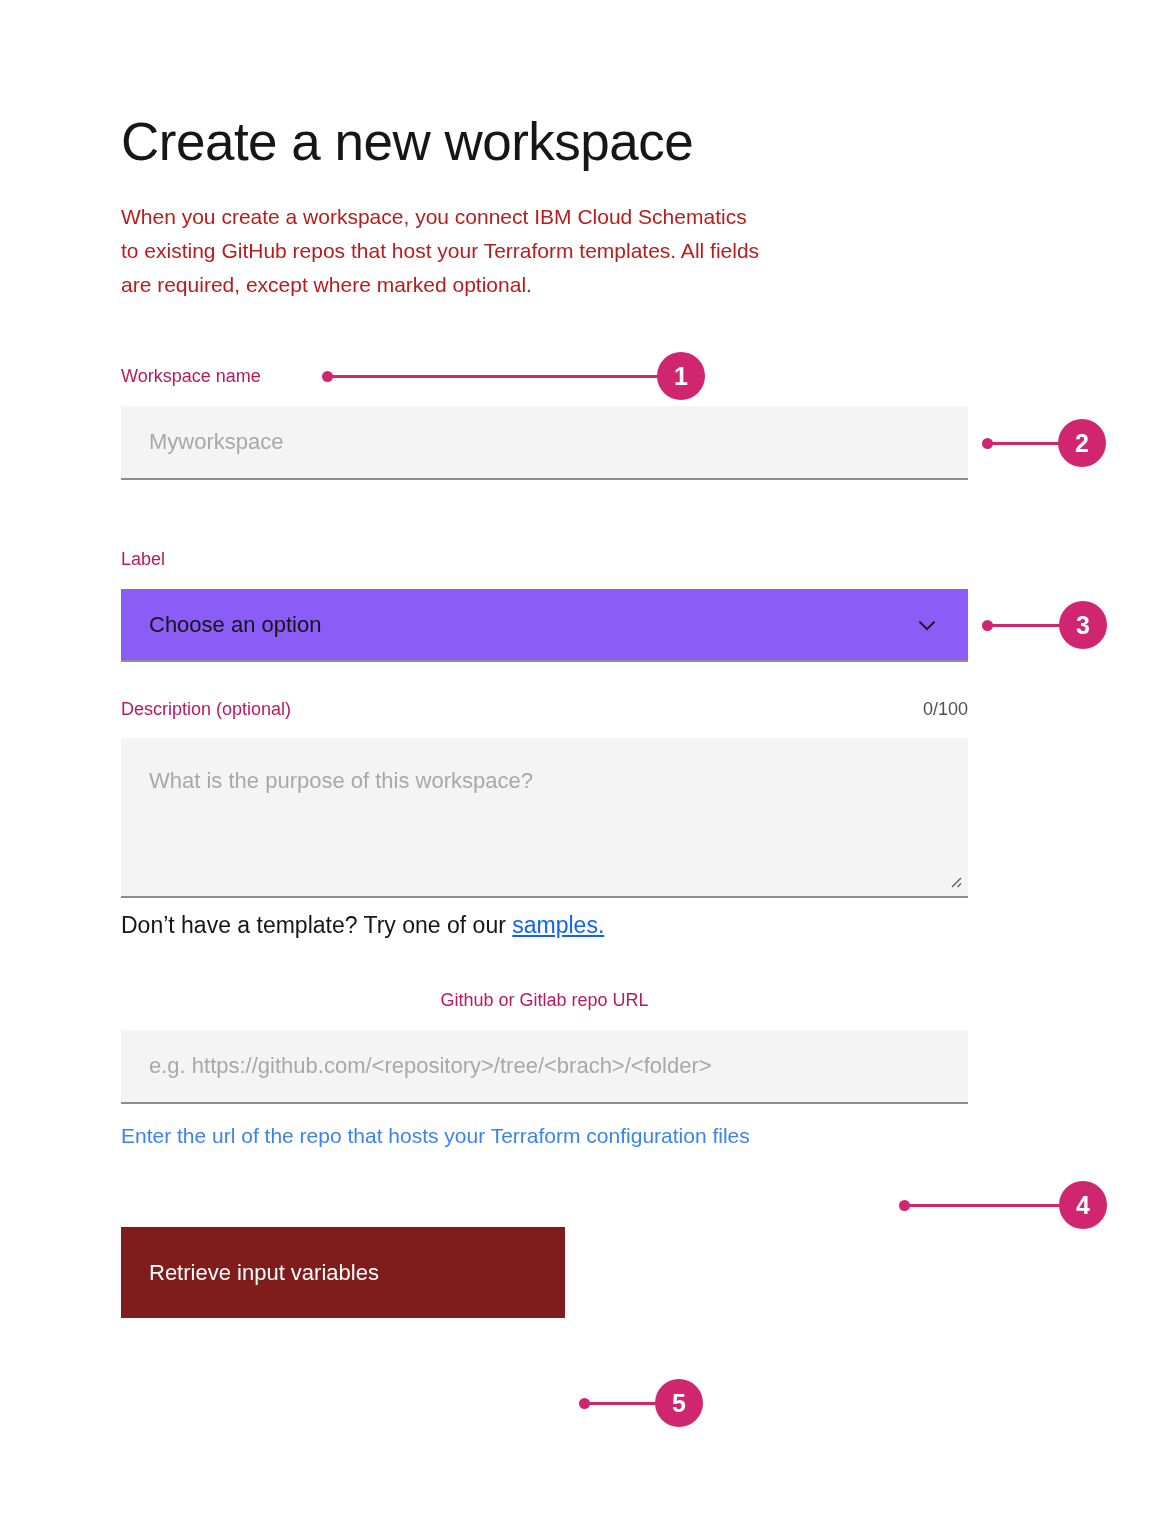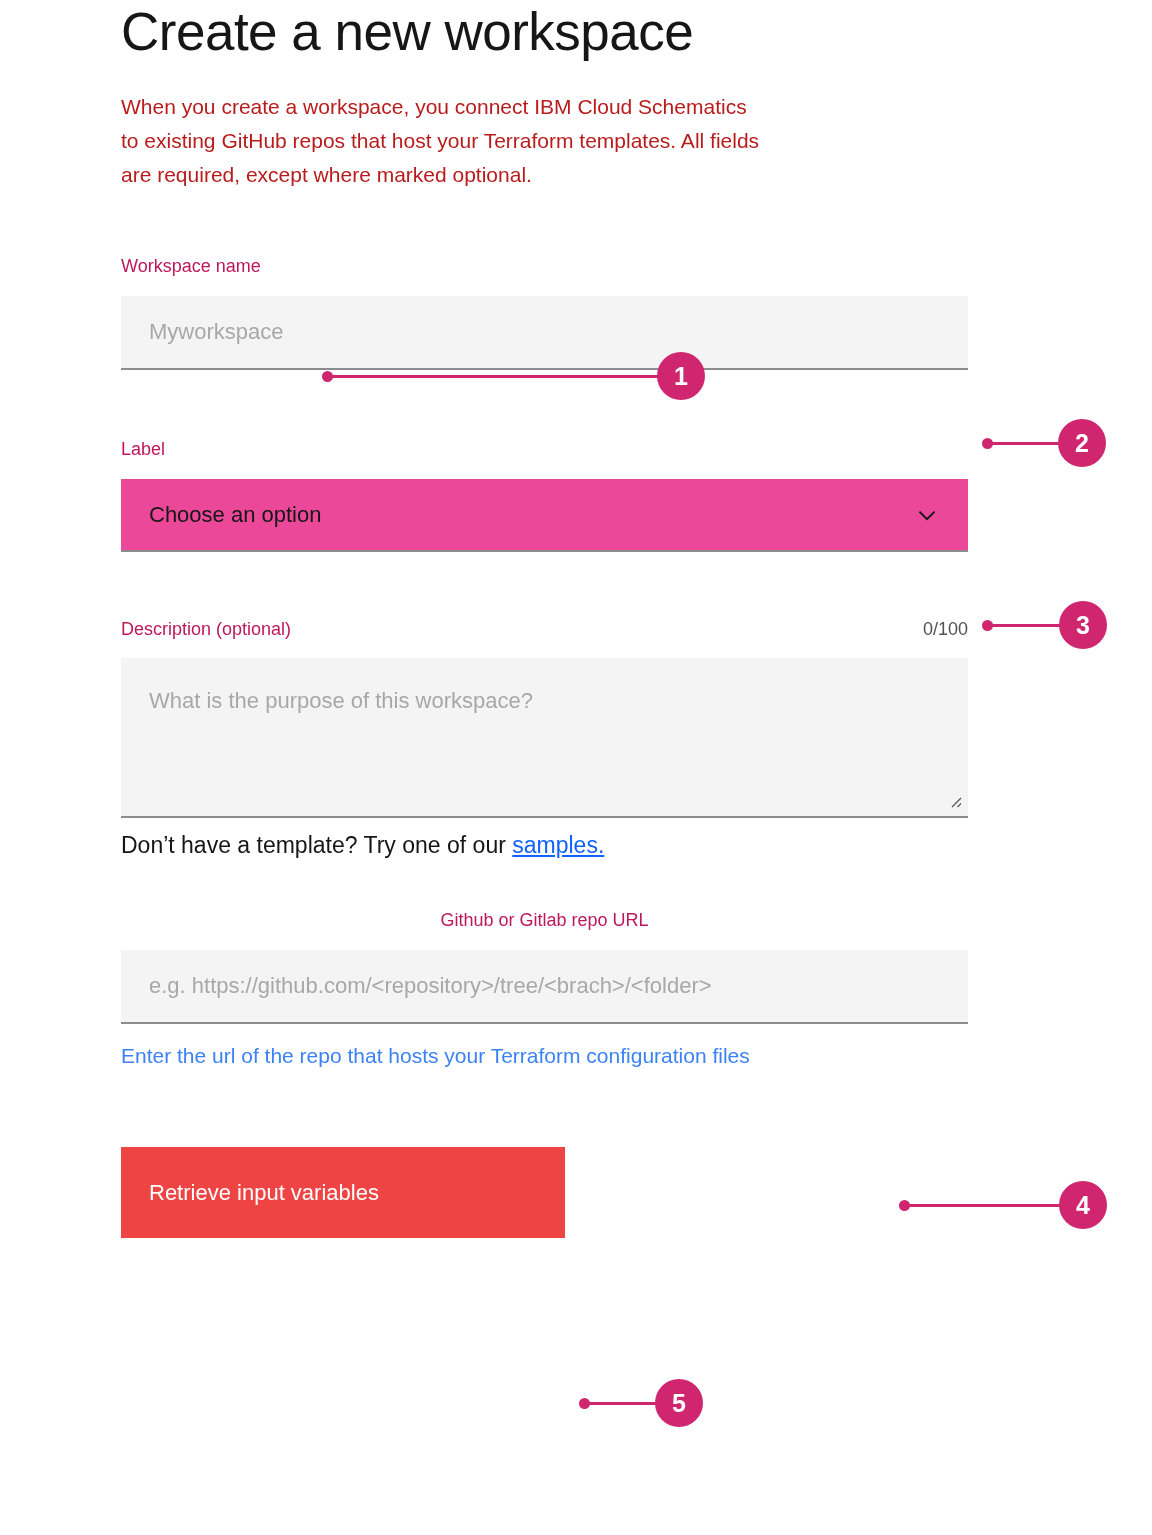--- a/index.html
+++ b/index.html
@@ -8,20 +8,21 @@
     width: 1152px; height: 1535px;
     position: relative;
     font-family: "Liberation Sans", sans-serif;
     color: #161616;
     overflow: hidden;
   }
   .content {
     position: absolute;
     left: 121px; top: 0;
     width: 847px;
+    padding-top: 110px;
   }
   h1.page-title {
     font-size: 53px;
     font-weight: 400;
     line-height: 64px;
     letter-spacing: -0.5px;
     color: #161616;
   }
   p.page-desc {
     margin-top: 26px;
@@ -56,28 +57,28 @@
     border-bottom: 2px solid #8d8d8d;
     padding: 0 28px;
     font-family: "Liberation Sans", sans-serif;
     font-size: 22px;
     color: #161616;
     outline: none;
   }
   .text-input::placeholder, textarea::placeholder { color: #a8a8a8; opacity: 1; }
   .mt-group-1 { margin-top: 63px; }
   .mt-group-2 { margin-top: 68px; }
-  .mt-group-3 { margin-top: 66px; }
+  .mt-group-3 { margin-top: 36px; }
   .mt-group-4 { margin-top: 49px; text-align: center; }
 
   .select-box {
     margin-top: 19px;
     width: 100%;
     height: 73px;
-    background: #ec4899;
+    background: #8b5cf6;
     border-bottom: 2px solid #8d8d8d;
     display: flex;
     align-items: center;
     justify-content: space-between;
     padding: 0 30px 0 28px;
     cursor: pointer;
   }
   .select-value { font-size: 22px; color: #161616; }
   .chevron { width: 22px; height: 22px; display: block; }
 
@@ -124,21 +125,21 @@
   .helper-text {
     margin-top: 19px;
     font-size: 21px;
     line-height: 26px;
     color: #3b82f6;
   }
   .primary-btn {
     margin-top: 78px;
     width: 444px;
     height: 91px;
-    background: #ef4444;
+    background: #7f1d1d;
     border: none;
     color: #ffffff;
     font-family: "Liberation Sans", sans-serif;
     font-size: 22px;
     text-align: left;
     padding-left: 28px;
     cursor: pointer;
     display: flex;
     align-items: center;
   }

